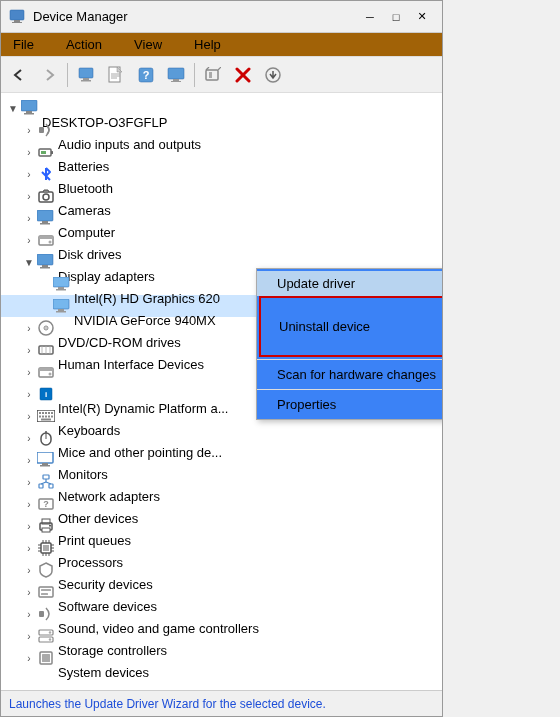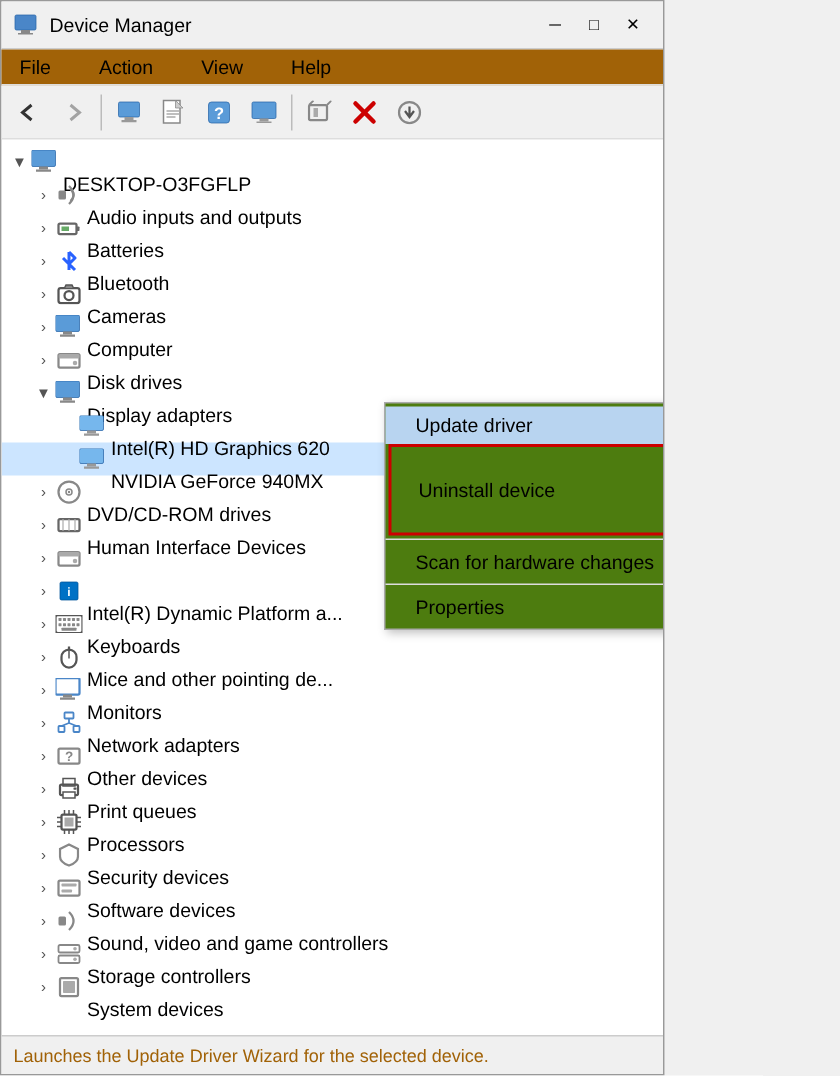--- a/index.html
+++ b/index.html
@@ -107,21 +107,21 @@
     .tree-label { font-size: 13px; margin-top: 28px; }
     .indent1 { padding-left: 20px; }
     .indent2 { padding-left: 36px; }
 
     
     .context-menu {
       position: absolute;
       left: 255px;
       top: 175px;
       width: 240px;
-      background: #4d7c0f;
+      background: #3b82f6;
       border: 1px solid #aaa;
       box-shadow: 2px 2px 6px rgba(0,0,0,0.25);
       z-index: 100;
       padding: 2px 0;
     }
     .ctx-item {
       padding: 5px 20px;
       font-size: 13px;
       cursor: pointer;
       white-space: nowrap;
@@ -140,21 +140,21 @@
     }
 
     .status-bar {
       height: 26px;
       background: #f0f0f0;
       border-top: 1px solid #ccc;
       display: flex;
       align-items: center;
       padding: 0 8px;
       font-size: 12px;
-      color: #a16207;
+      color: #1d4ed8;
     }
 
     
     .icon-computer { color: #4a86c8; }
     .icon-bluetooth { color: #2962ff; }
     .icon-intel { color: #0071c5; }
 
     .title-bar-controls {
       margin-left: auto;
       display: flex;

